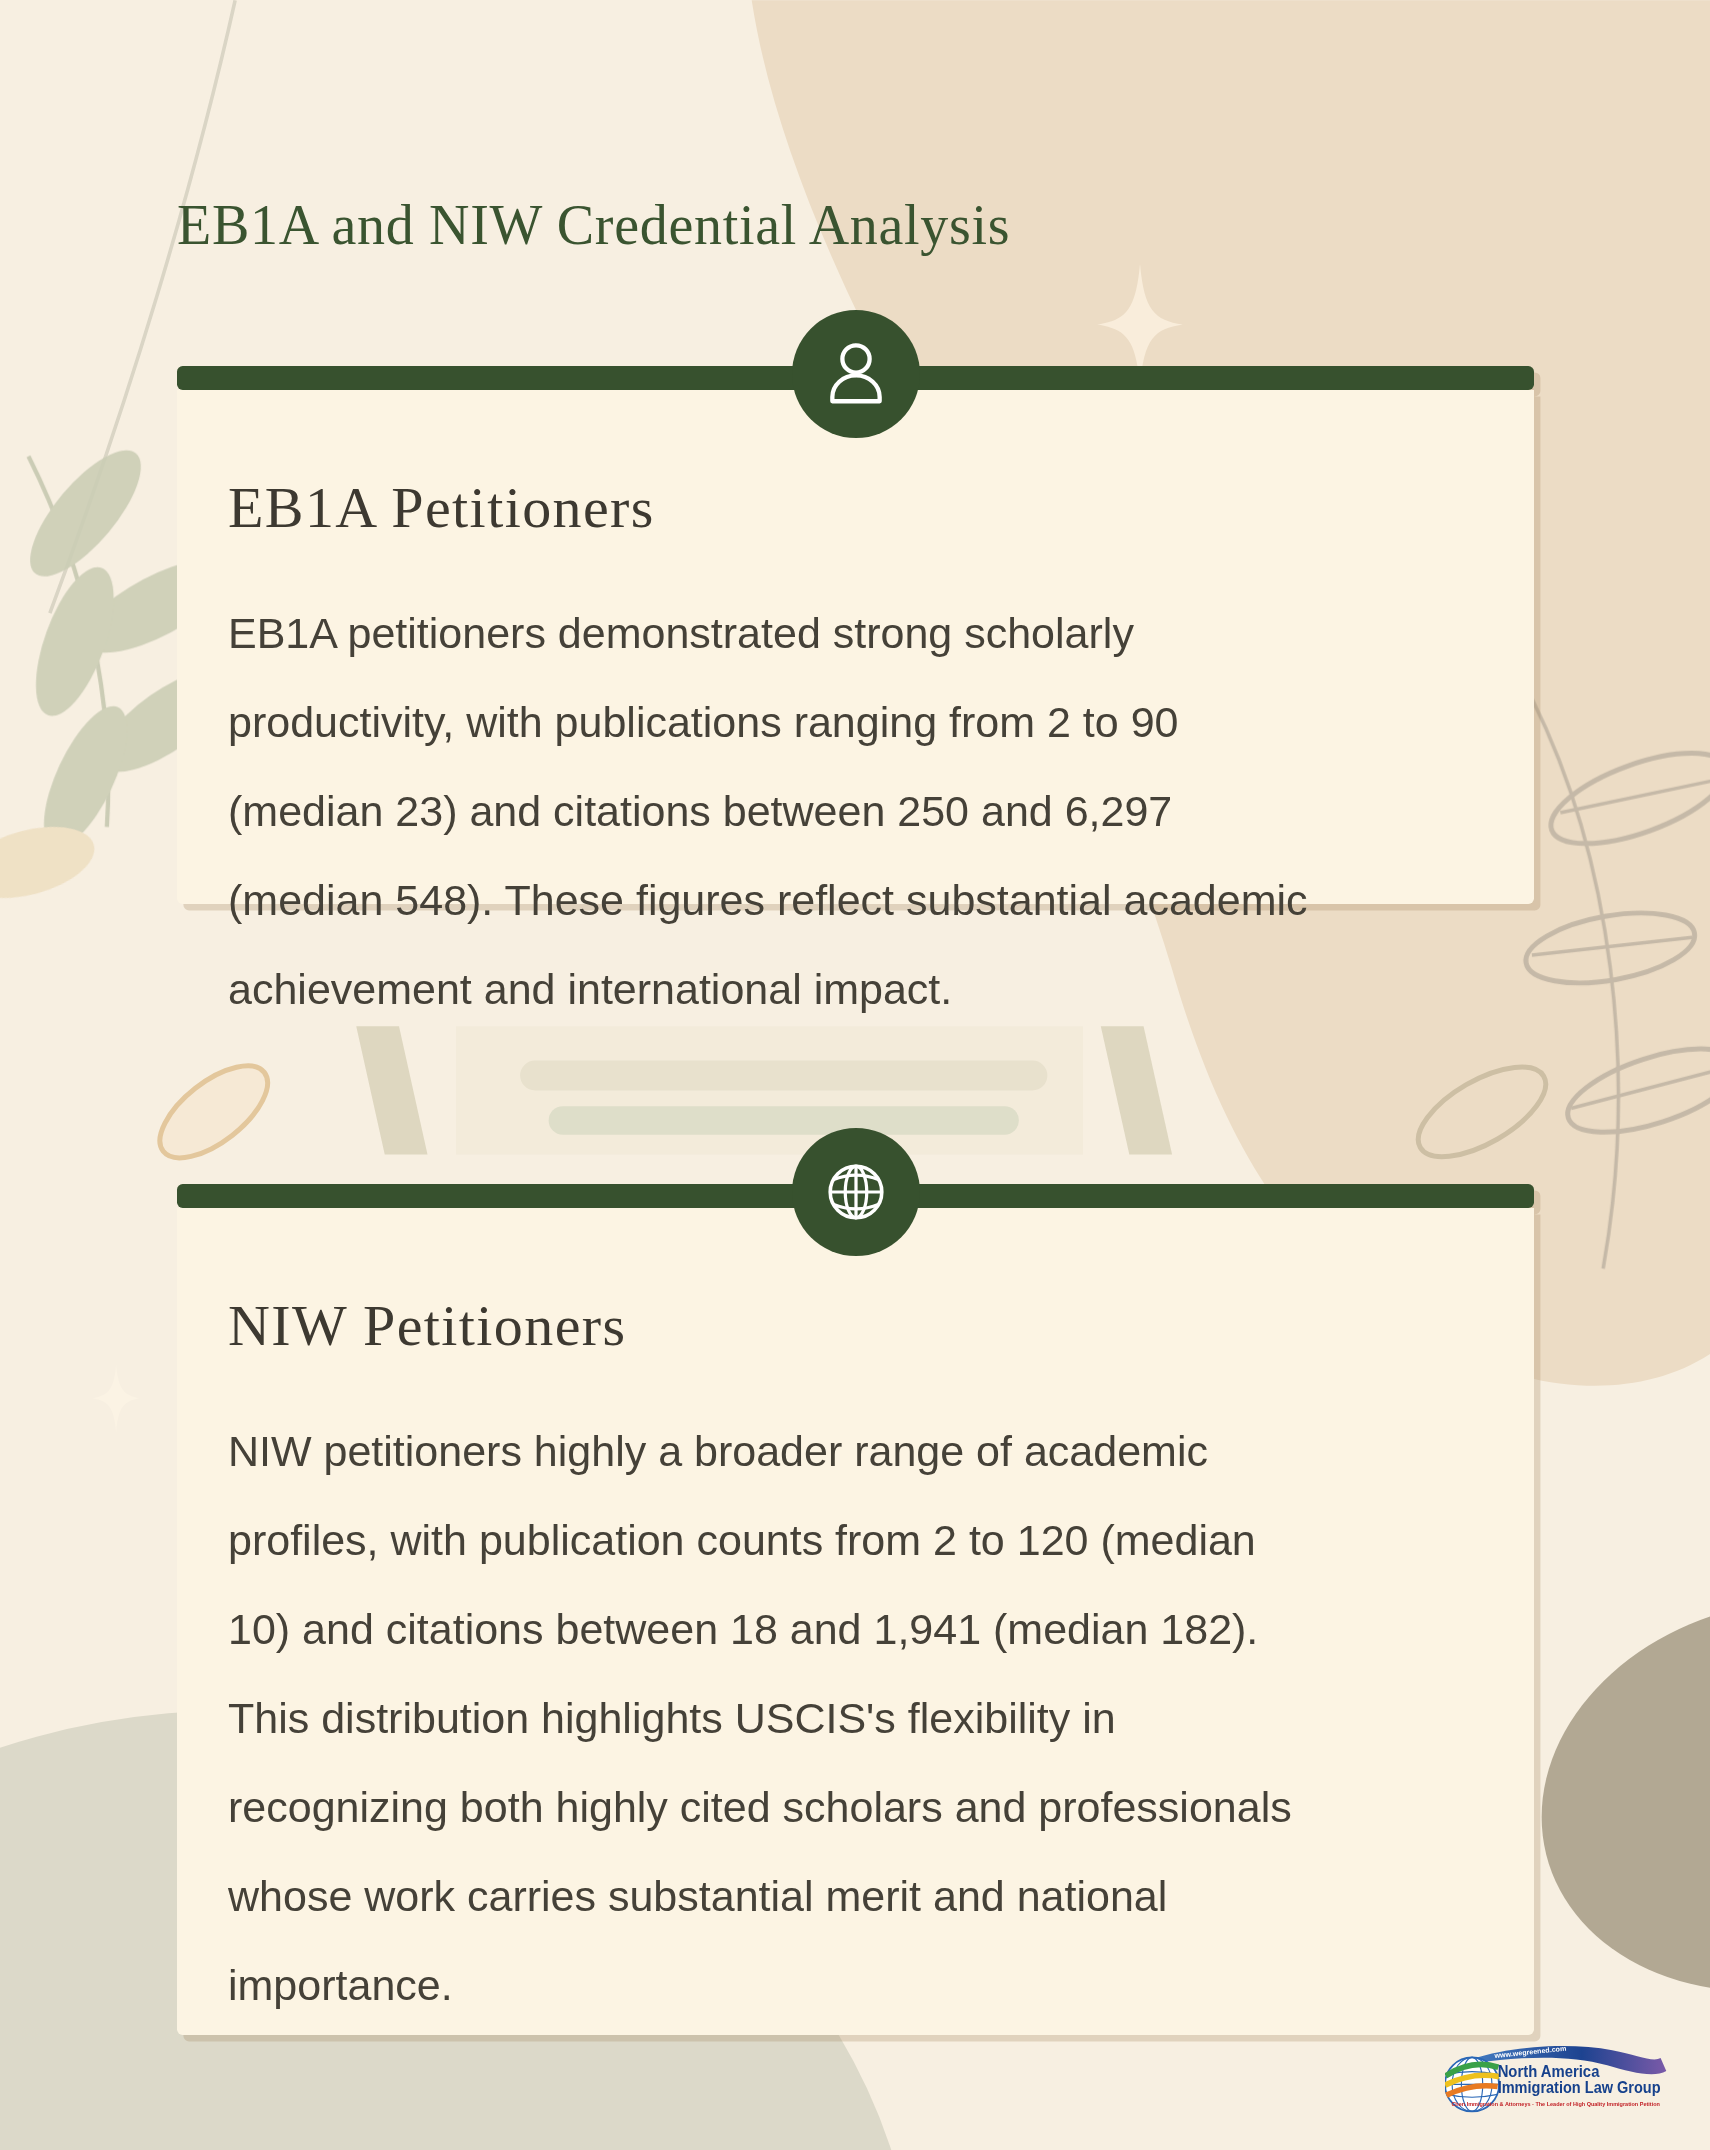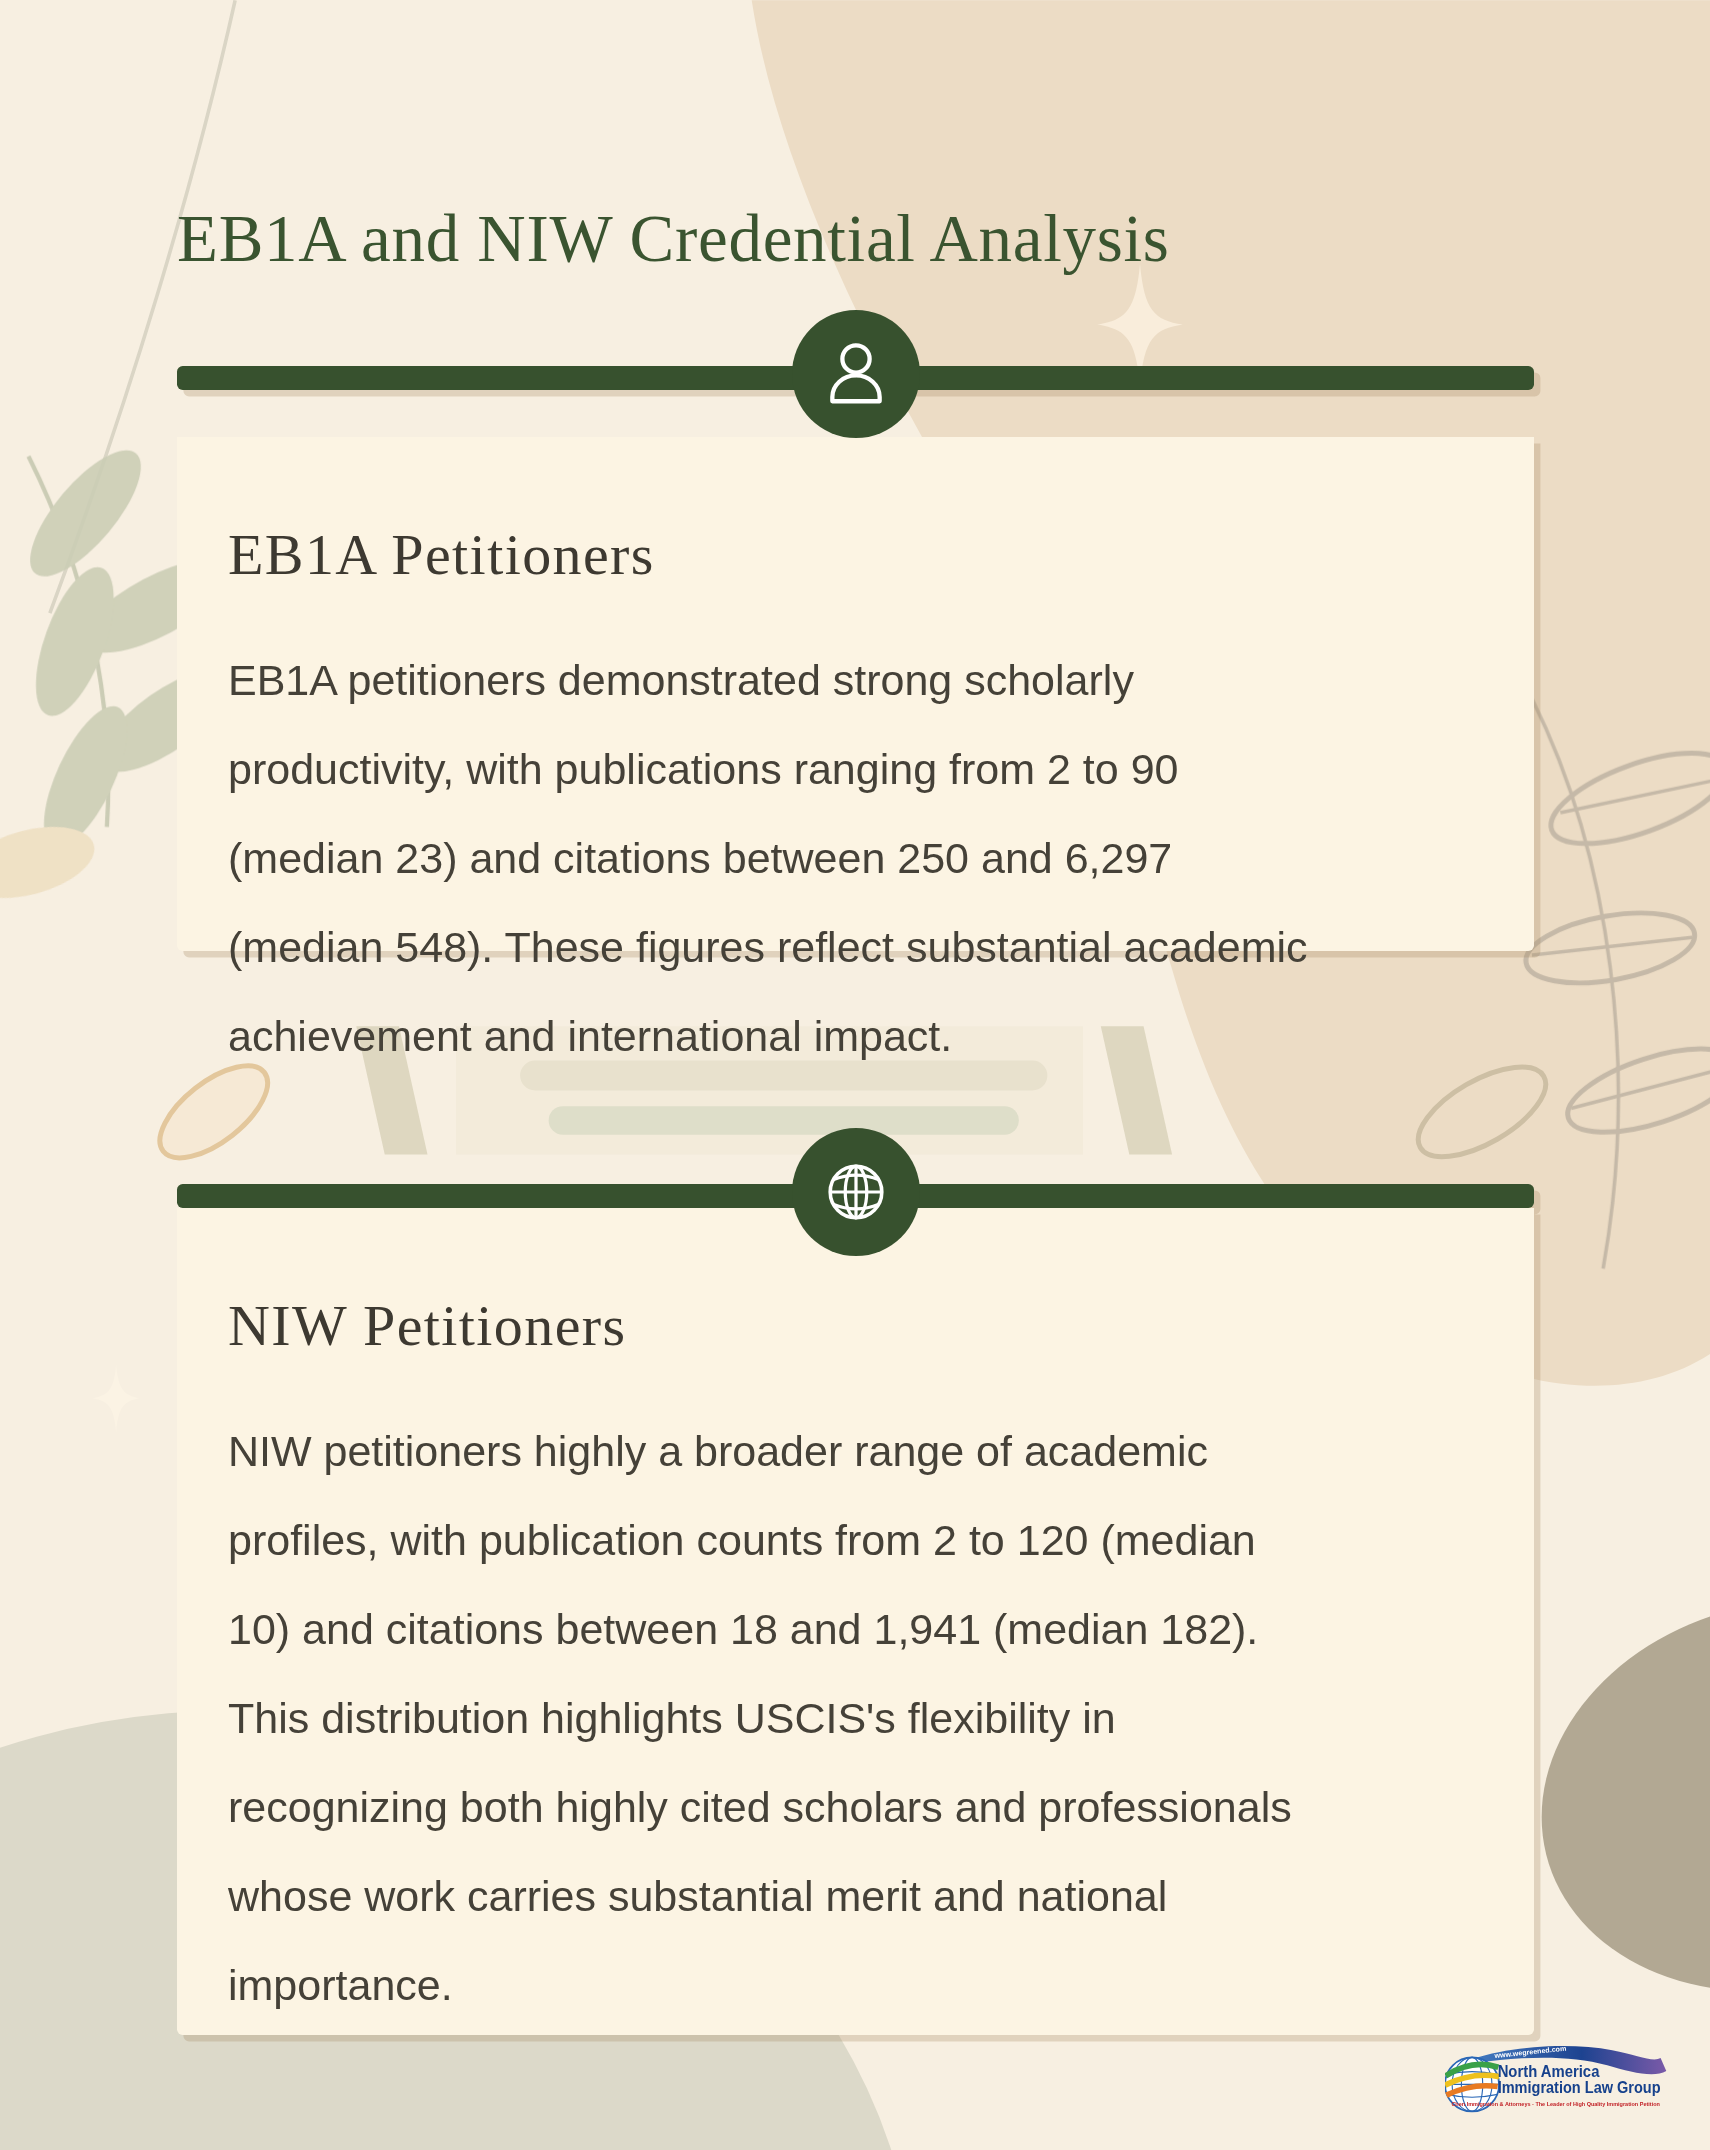--- a/index.html
+++ b/index.html
@@ -12,21 +12,21 @@
     font-family: "Liberation Sans", sans-serif;
   }
   .bg-svg { position:absolute; left:0; top:0; z-index:0; }
 
   .page-title {
     position: absolute;
     left: 177px;
     top: 155px;
     z-index: 3;
     font-family: "Liberation Serif", serif;
-    font-size: 67px;
+    font-size: 56px;
     font-weight: 400;
     letter-spacing: 0.7px;
     color: var(--title_green, #3a5430);
     white-space: nowrap;
   }
 
   .card {
     position: absolute;
     left: 177px;
     width: 1357px;
@@ -43,21 +43,21 @@
     box-shadow: 6.4px 6.4px 0 rgba(164,136,96,0.28);
   }
   .card-content {
     position: relative;
     background: var(--card_cream, #fcf4e3);
     border-radius: 0 0 5.7px 5.7px;
     box-shadow: 6.4px 6.4px 0 rgba(164,136,96,0.28);
     padding: 84px 50px 0 51px;
     box-sizing: border-box;
   }
-  .card-1 .card-content { height: 514px; margin-top: 47px; }
+  .card-1 .card-content { height: 514px; }
   .card-2 .card-content { height: 827px; }
 
   .icon-circle {
     position: absolute;
     left: 50%;
     top: -56px;
     margin-left: -64px;
     width: 128px;
     height: 128px;
     border-radius: 50%;

